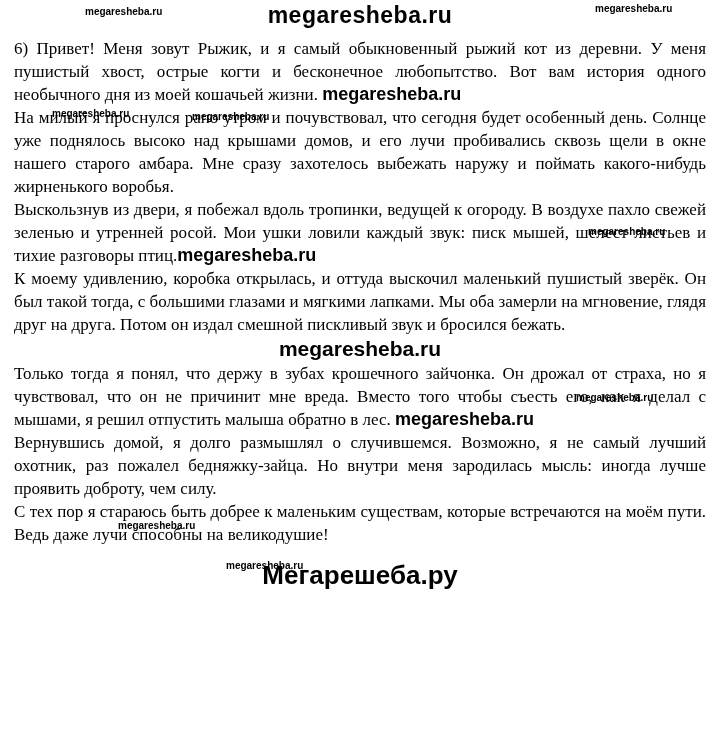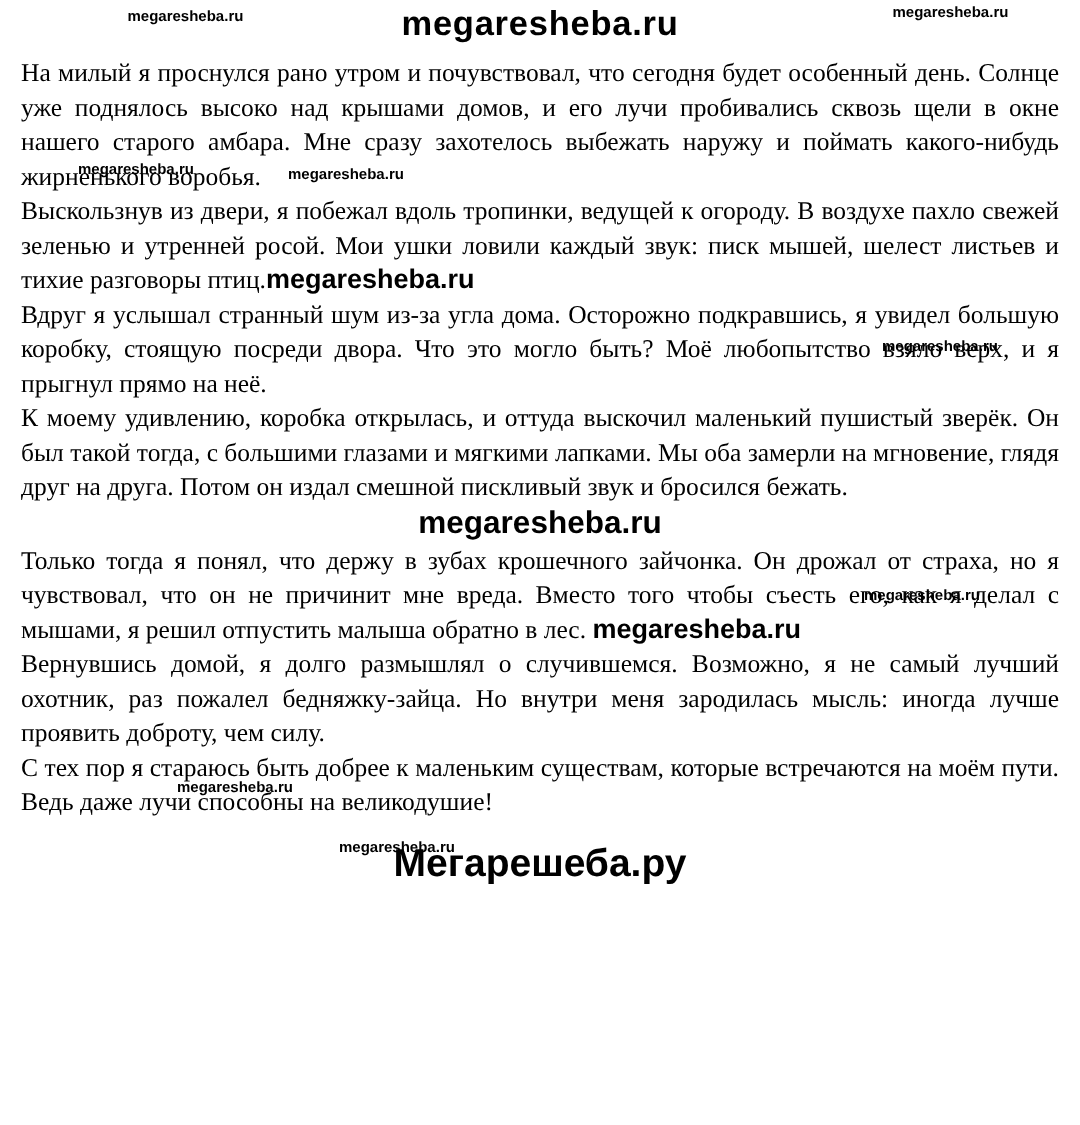--- a/index.html
+++ b/index.html
@@ -71,26 +71,26 @@
   <span class="wm-small" style="left:192px; top:111px;">megaresheba.ru</span>
   <span class="wm-small" style="left:588px; top:226px;">megaresheba.ru</span>
   <span class="wm-small" style="left:576px; top:392px;">megaresheba.ru</span>
   <span class="wm-small" style="left:118px; top:520px;">megaresheba.ru</span>
   <span class="wm-small" style="left:226px; top:560px;">megaresheba.ru</span>
   <span class="wm-small" style="left:248px; top:650px;">megaresheba.ru</span>
   <span class="wm-small" style="left:278px; top:697px;">megaresheba.ru</span>
 
   <div class="wm-title">megaresheba.ru</div>
 
+  <p class="para"><span>6) Привет! Меня зовут Рыжик, и я самый обыкновенный рыжий кот из деревни. У меня пушистый хвост, острые когти и бесконечное любопытство. Вот вам история одного необычного дня из моей кошачьей жизни.</span> <span class="wm-inline">megaresheba.ru</span></p>
 
   <p class="para"><span>На милый я проснулся рано утром и почувствовал, что сегодня будет особенный день. Солнце уже поднялось высоко над крышами домов, и его лучи пробивались сквозь щели в окне нашего старого амбара. Мне сразу захотелось выбежать наружу и поймать какого-нибудь жирненького воробья.</span></p>
 
   <p class="para"><span>Выскользнув из двери, я побежал вдоль тропинки, ведущей к огороду. В воздухе пахло свежей зеленью и утренней росой. Мои ушки ловили каждый звук: писк мышей, шелест листьев и тихие разговоры птиц.</span><span class="wm-inline">megaresheba.ru</span></p>
 
-  <p class="para"><span>Вдруг я услышал странный шум из-за угла дома. Осторожно подкравшись, я увидел большую коробку, стоящую посреди двора. Что это могло быть? Моё любопытство взяло верх, и я прыгнул прямо на неё.</span></p>
 
   <p class="para"><span>К моему удивлению, коробка открылась, и оттуда выскочил маленький пушистый зверёк. Он был такой тогда, с большими глазами и мягкими лапками. Мы оба замерли на мгновение, глядя друг на друга. Потом он издал смешной пискливый звук и бросился бежать.</span></p>
 
   <div class="wm-center">megaresheba.ru</div>
 
 
   <p class="para"><span>Только тогда я понял, что держу в зубах крошечного зайчонка. Он дрожал от страха, но я чувствовал, что он не причинит мне вреда. Вместо того чтобы съесть его, как я делал с мышами, я решил отпустить малыша обратно в лес.</span> <span class="wm-inline">megaresheba.ru</span></p>
 
   <p class="para"><span>Вернувшись домой, я долго размышлял о случившемся. Возможно, я не самый лучший охотник, раз пожалел бедняжку-зайца. Но внутри меня зародилась мысль: иногда лучше проявить доброту, чем силу.</span></p>
 

